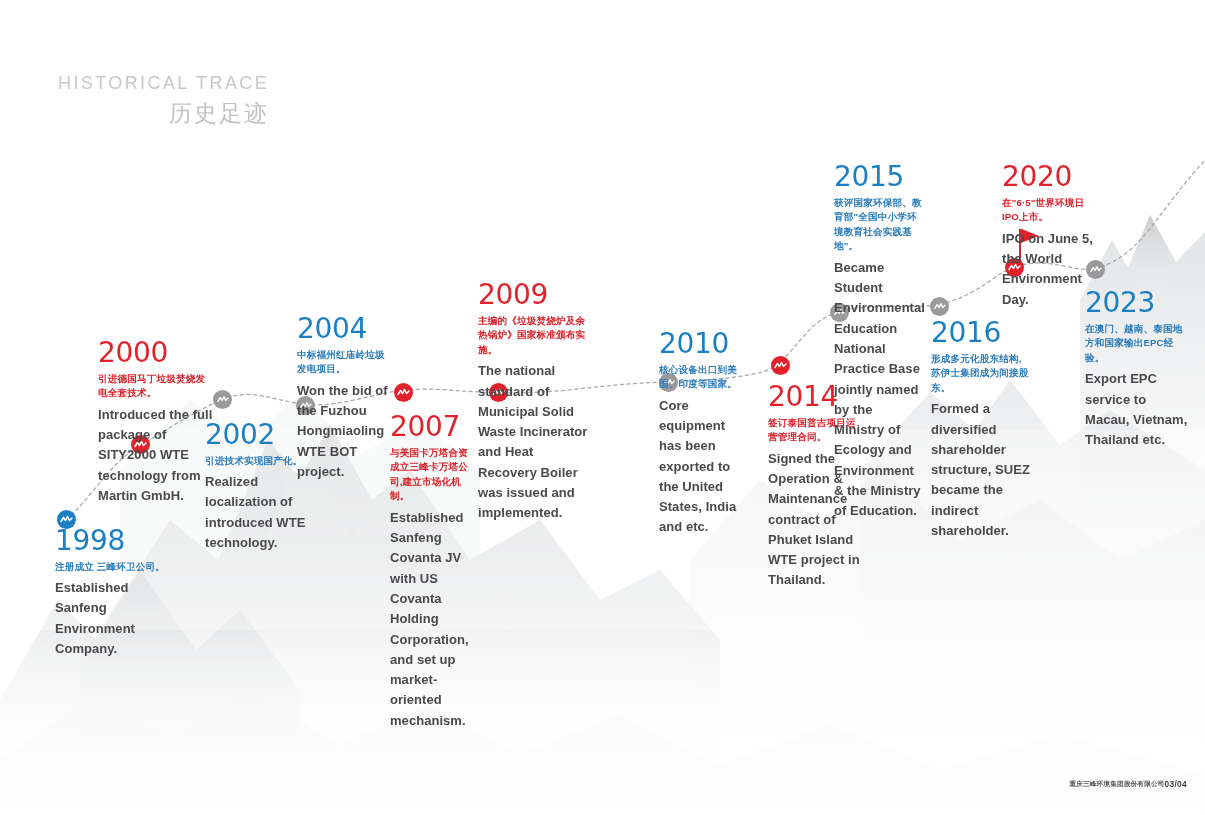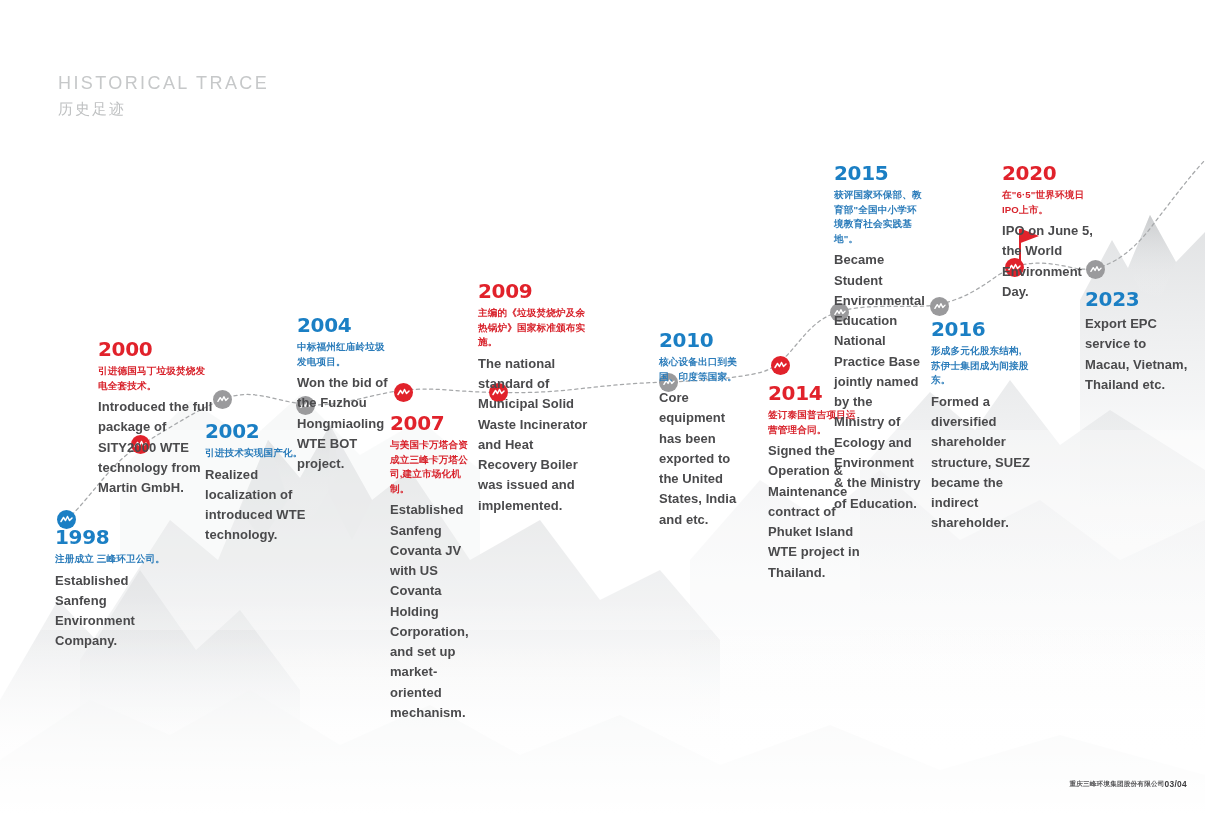--- a/index.html
+++ b/index.html
@@ -13,22 +13,22 @@
   
   .bg-layer{position:absolute;inset:0;width:100%;height:100%;pointer-events:none;}
 
   
   .header{position:absolute;left:58px;top:74px;}
   .header .en{
     font-size:18px;letter-spacing:2.4px;color:#c6c8c9;
     font-weight:400;line-height:1.1;white-space:nowrap;
   }
   .header .cn{
-    font-size:15px;letter-spacing:2px;color:#bfc1c2;margin-top:7px;
-    font-weight:500;line-height:1.1;white-space:nowrap;
+    font-size:23px;letter-spacing:2px;color:#bfc1c2;margin-top:7px;
+    font-weight:500;line-height:1.1;white-space:nowrap;text-align:right;
   }
 
   
   .path-svg{position:absolute;left:0;top:0;width:1205px;height:815px;overflow:visible;}
 
   
   .marker{
     position:absolute;width:19px;height:19px;border-radius:50%;
     display:flex;align-items:center;justify-content:center;
   }
@@ -36,21 +36,21 @@
   .marker.blue{background:#1b7fc4;}
   .marker.gray{background:#9a9a9c;}
   .marker svg{display:block;}
   .flagpole{position:absolute;width:1.6px;background:#e1222b;}
   .flag{position:absolute;}
 
   
   .entry{position:absolute;}
   .entry .year{
     font-family:"DejaVu Sans","Liberation Sans",sans-serif;
-    font-size:20px;font-weight:700;line-height:0.95;
+    font-size:28px;font-weight:400;line-height:0.95;
     letter-spacing:-0.3px;margin:0 0 5px 0;
   }
   .entry.red .year{color:#e1222b;}
   .entry.blue .year{color:#1b7fc4;}
   .entry .cn{
     font-size:9.6px;line-height:1.52;font-weight:700;
     margin:0 0 4px 0;letter-spacing:0.15px;
   }
   .entry.red .cn{color:#d8232c;}
   .entry.blue .cn{color:#2b7cba;}
@@ -289,20 +289,21 @@
   </div>
 
   <div class="entry red" style="left:1002px;top:164px;width:96px;">
     <div class="year">2020</div>
     <div class="cn">在"6·5"世界环境日IPO上市。</div>
     <div class="en">IPO on June 5, the World Environment Day.</div>
   </div>
 
   <div class="entry blue" style="left:1085px;top:290px;width:106px;">
     <div class="year">2023</div>
+    <div class="cn">在澳门、越南、泰国地方和国家输出EPC经验。</div>
     <div class="en">Export EPC service to Macau, Vietnam, Thailand etc.</div>
   </div>
 
   <div class="footer">
     <span>重庆三峰环境集团股份有限公司</span>
     <span class="pg">03/04</span>
   </div>
 
 </div>
 

